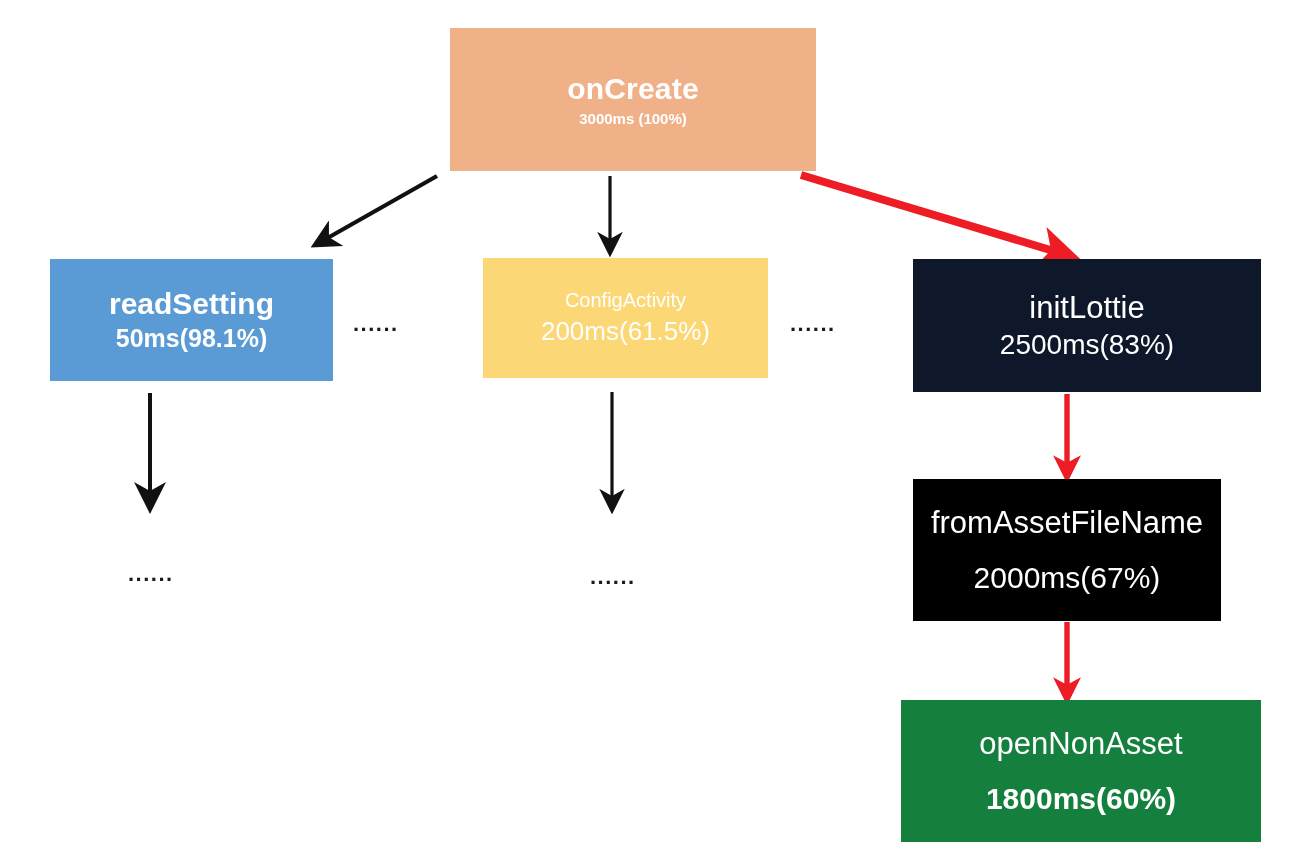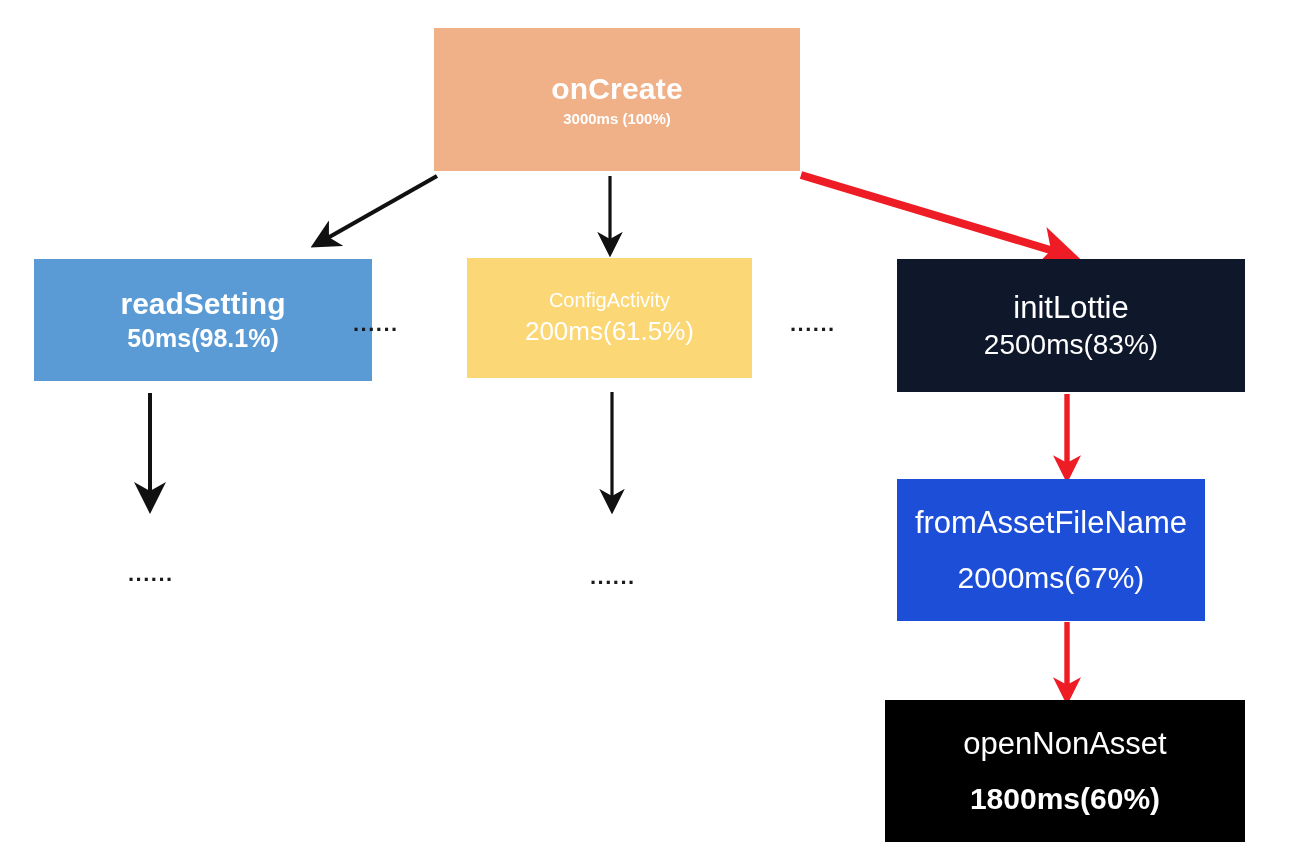--- a/index.html
+++ b/index.html
@@ -18,20 +18,21 @@
   .node {
     position: absolute;
     box-sizing: border-box;
     display: flex;
     flex-direction: column;
     align-items: center;
     justify-content: center;
     color: #ffffff;
     text-align: center;
     line-height: 1.18;
+    margin-left: 16px;
   }
   .node .title {
     display: block;
     white-space: nowrap;
   }
   .node .metric {
     display: block;
     white-space: nowrap;
   }
 
@@ -39,21 +40,21 @@
   #node-oncreate {
     left: 434px; top: 28px; width: 366px; height: 143px;
     background: #f0b189;
     font-weight: bold;
   }
   #node-oncreate .title  { font-size: 30px; letter-spacing: .2px; }
   #node-oncreate .metric { font-size: 15px; margin-top: 4px; }
 
   
   #node-readsetting {
-    left: 34px; top: 259px; width: 338px; height: 122px;
+    left: 34px; top: 259px; width: 283px; height: 122px;
     background: #5b9bd5;
     font-weight: bold;
   }
   #node-readsetting .title  { font-size: 30px; }
   #node-readsetting .metric { font-size: 25px; margin-top: 3px; }
 
   
   #node-configactivity {
     left: 467px; top: 258px; width: 285px; height: 120px;
     background: #fcd775;
@@ -67,30 +68,30 @@
     left: 897px; top: 259px; width: 348px; height: 133px;
     background: #0f172a;
     font-weight: normal;
   }
   #node-initlottie .title  { font-size: 31px; }
   #node-initlottie .metric { font-size: 28px; margin-top: 2px; }
 
   
   #node-fromasset {
     left: 897px; top: 479px; width: 308px; height: 142px;
-    background: #1d4ed8;
+    background: #000000;
     font-weight: normal;
   }
   #node-fromasset .title  { font-size: 31px; }
   #node-fromasset .metric { font-size: 30px; margin-top: 18px; }
 
   
   #node-opennonasset {
     left: 885px; top: 700px; width: 360px; height: 142px;
-    background: #000000;
+    background: #15803d;
     font-weight: normal;
   }
   #node-opennonasset .title  { font-size: 31px; }
   #node-opennonasset .metric { font-size: 30px; margin-top: 18px; font-weight: bold; }
 
   
   .ellipsis {
     position: absolute;
     color: #1a1a1a;
     font-size: 22px;

